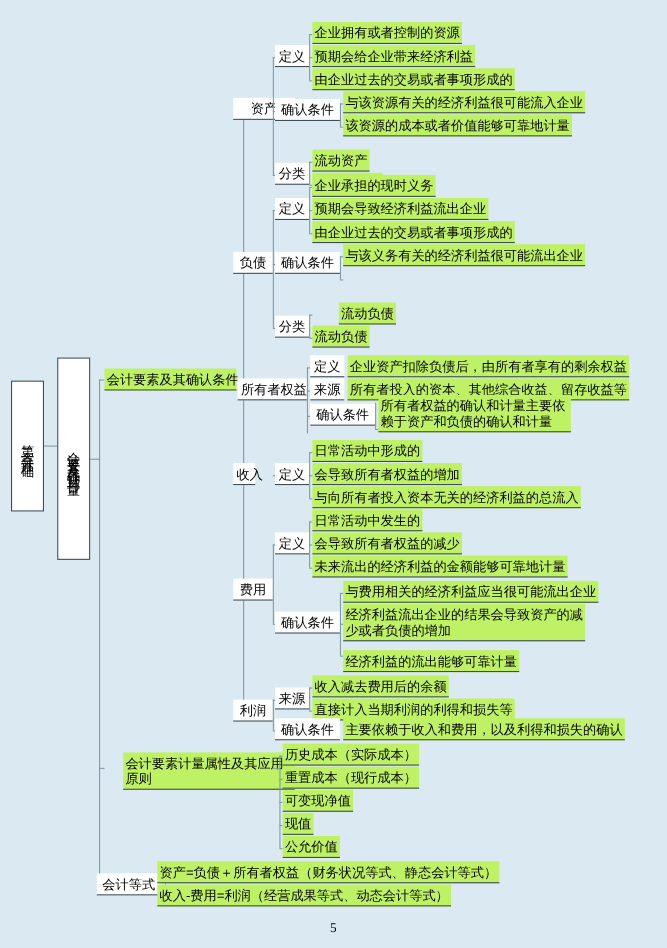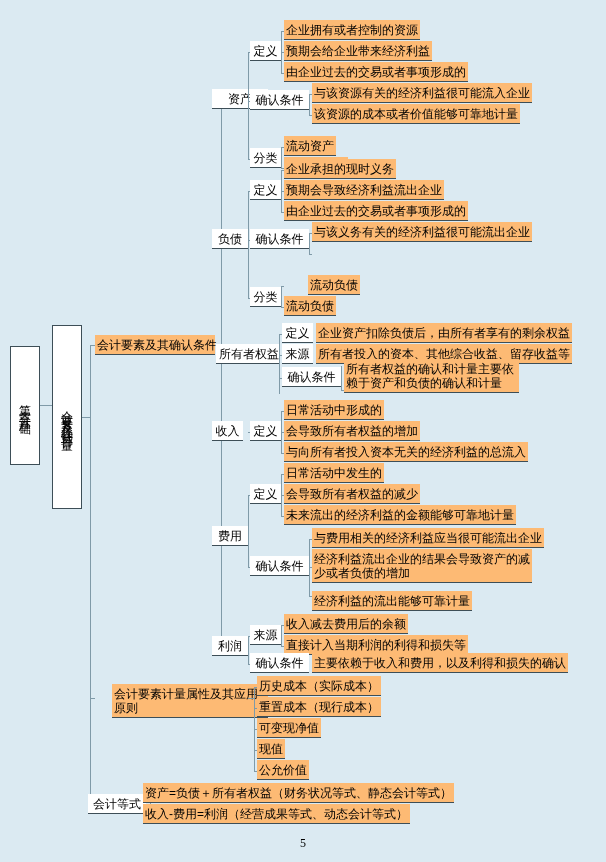--- a/index.html
+++ b/index.html
@@ -8,21 +8,21 @@
     background:#dbeaf2;
     font-family:"Liberation Sans","DejaVu Sans",sans-serif;
     position:relative;
     overflow:hidden;
     color:#000;
     -webkit-font-smoothing:none;
   }
   #canvas{position:absolute;left:0;top:0;width:606px;height:862px;}
 
   
-  .n{position:absolute;background:#fdba74;border-bottom:1px solid #3d4e57;
+  .n{position:absolute;background:#bef264;border-bottom:1px solid #3d4e57;
      font-size:12px;line-height:14px;white-space:nowrap;padding:3px 2px 2px 2px;
      box-sizing:border-box;}
   .n.wrap{white-space:normal;}
   .lbl{position:absolute;background:#ffffff;border-bottom:1px solid #3d4e57;
      font-size:12px;line-height:14px;white-space:nowrap;padding:3px 3px 2px 3px;
      box-sizing:border-box;text-align:center;}
 
   
   .v{position:absolute;width:1px;background:#7f9aa8;}
   .h{position:absolute;height:1px;background:#7f9aa8;}
@@ -133,21 +133,21 @@
   <div class="lbl" style="left:282px;top:344px;width:31px;">来源</div>
   <div class="n" style="left:316px;top:344px;">所有者投入的资本、其他综合收益、留存收益等</div>
 
   <div class="h" style="left:279px;top:378px;width:3px;"></div>
   <div class="lbl" style="left:282px;top:367px;width:59px;">确认条件</div>
   <div class="v" style="left:341px;top:366px;height:24px;"></div>
   <div class="h" style="left:341px;top:390px;width:3px;"></div>
   <div class="n wrap" style="left:344px;top:359px;width:175px;">所有者权益的确认和计量主要依赖于资产和负债的确认和计量</div>
 
   <div class="h" style="left:221px;top:432px;width:5px;"></div>
-  <div class="lbl" style="left:212px;top:421px;width:31px;">收入</div>
+  <div class="lbl" style="left:212px;top:421px;width:20px;">收入</div>
   <div class="h" style="left:248px;top:432px;width:4px;"></div>
   <div class="lbl" style="left:250px;top:421px;width:31px;">定义</div>
   <div class="v" style="left:281px;top:411px;height:42px;"></div>
   <div class="h" style="left:281px;top:411px;width:3px;"></div>
   <div class="h" style="left:281px;top:432px;width:3px;"></div>
   <div class="h" style="left:281px;top:453px;width:3px;"></div>
   <div class="n" style="left:284px;top:400px;">日常活动中形成的</div>
   <div class="n" style="left:284px;top:421px;">会导致所有者权益的增加</div>
   <div class="n" style="left:284px;top:442px;">与向所有者投入资本无关的经济利益的总流入</div>
 

